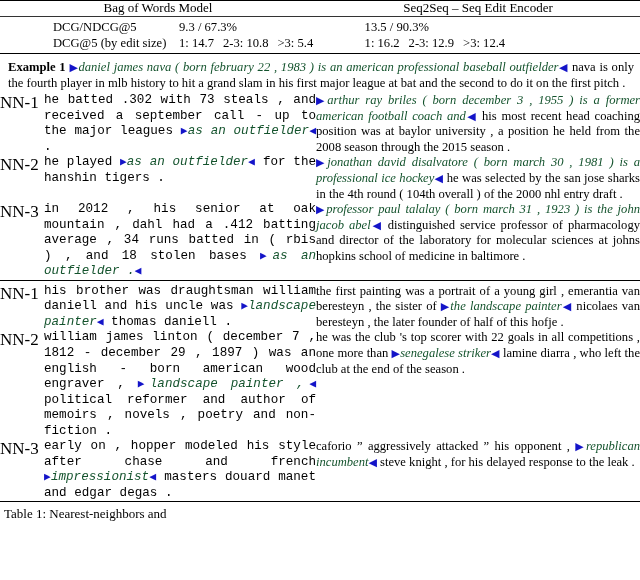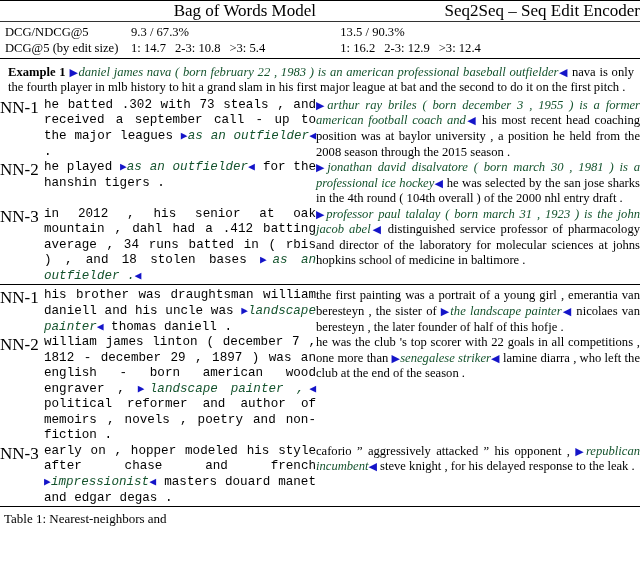--- a/index.html
+++ b/index.html
@@ -38,39 +38,39 @@
     table-layout: fixed;
   }
   table.tbl td, table.tbl th {
     padding: 0;
     vertical-align: top;
   }
   .col-left  { width: 270px; }
   .col-right { width: 314px; }
 
   .hdr-row td {
-    text-align: right;
-    font-size: 17px;
+    text-align: center;
+    font-size: 13px;
     padding: 3px 0 4px 0;
     line-height: 1.15;
   }
   .hdr-cell-left { }
   .hdr-cell-right { }
 
   .metrics {
     font-size: 12.6px;
     line-height: 1.28;
     padding-top: 2px;
     padding-bottom: 2px;
   }
   .metrics-row { display: flex; }
   .m-name { width: 126px; padding-left: 5px; white-space: nowrap; }
   .m-val  { white-space: nowrap; }
   .m-val .sp { display: inline-block; width: 9px; }
-  .m-left-block { width: 316px; }
+  .m-left-block { width: 316px; margin-left: 48px; }
   .m-right-block { width: 324px; padding-left: 0; margin-left: 48px; }
 
   
   .ex-lead {
     font-size: 12.6px;
     line-height: 1.235;
     padding: 3px 6px 2px 8px;
     text-align: justify;
     text-justify: inter-word;
   }

